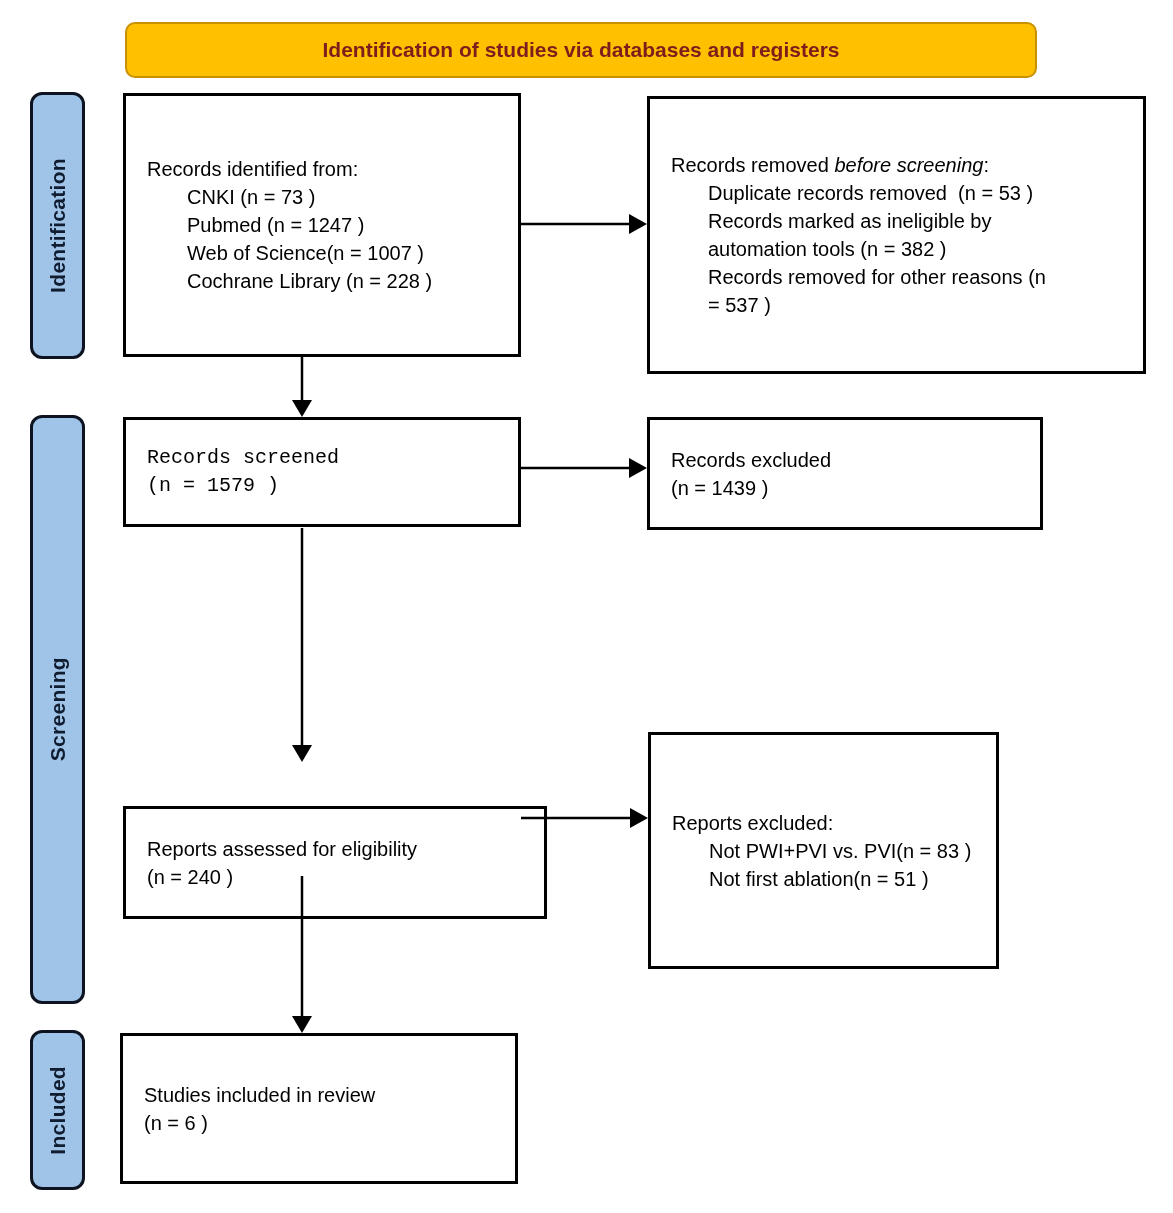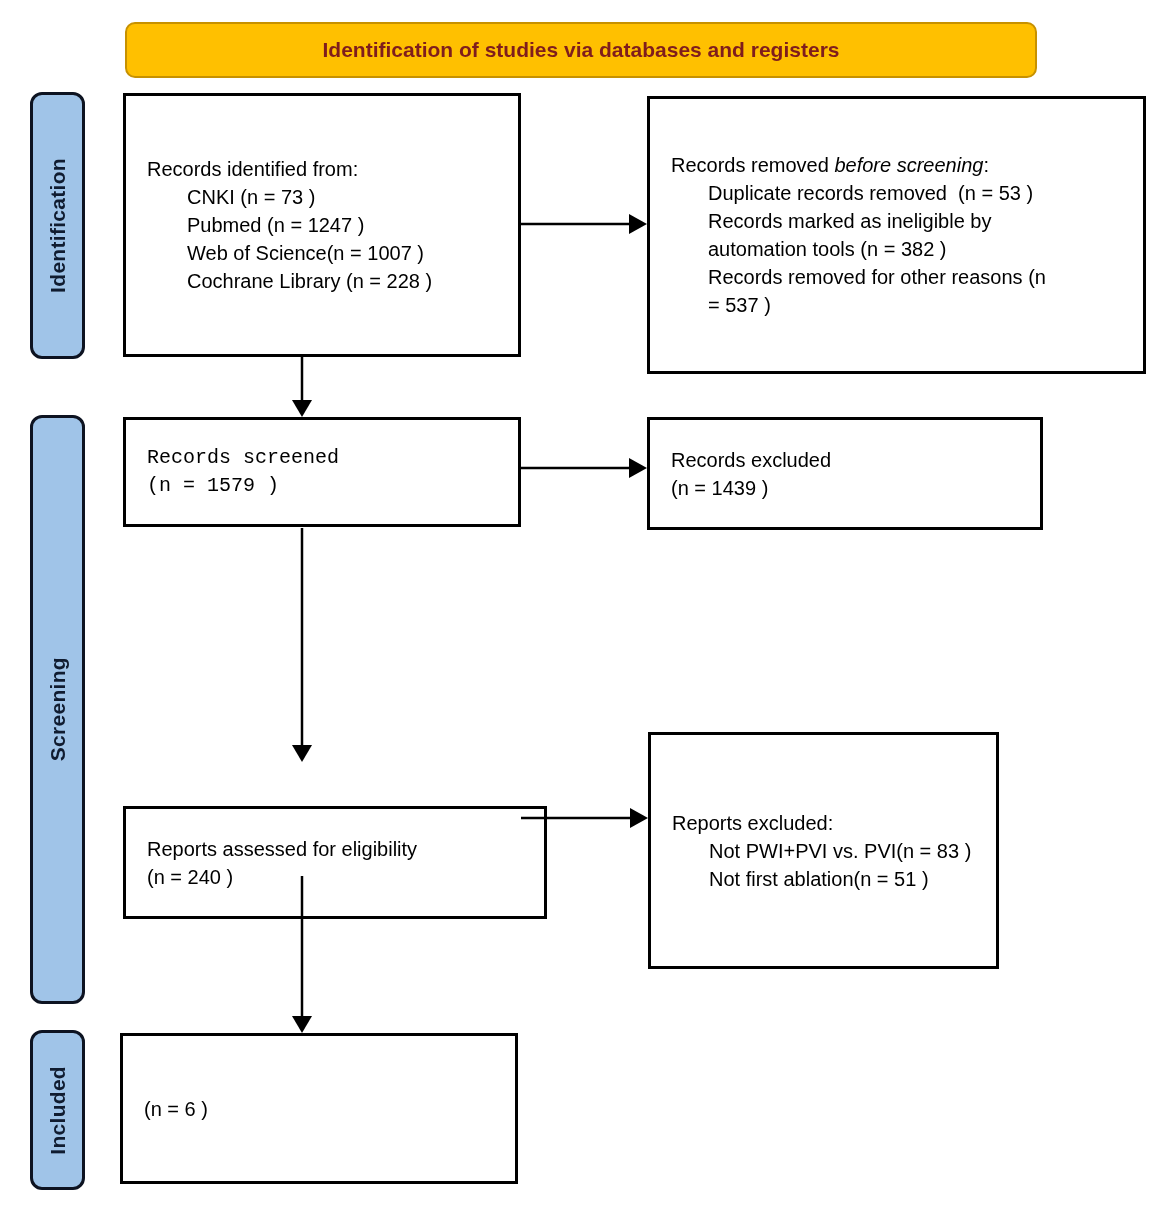--- a/index.html
+++ b/index.html
@@ -110,20 +110,21 @@
     <div class="bline">(n = 240 )</div>
   </div>
 
   <div class="flowbox box-reports-excluded">
     <div class="bline">Reports excluded:</div>
     <div class="bline indent-narrow">Not PWI+PVI vs. PVI(n = 83 )</div>
     <div class="bline indent-narrow">Not first ablation(n = 51 )</div>
   </div>
 
   <div class="flowbox box-studies-included">
+    <div class="bline">Studies included in review</div>
     <div class="bline">(n = 6 )</div>
   </div>
 
   <svg class="arrows" viewBox="0 0 1173 1213" xmlns="http://www.w3.org/2000/svg">
     <g>
       <line x1="521" y1="224" x2="629" y2="224"></line>
       <polygon points="629,214 629,234 647,224"></polygon>
     </g>
     <g>
       <line x1="302" y1="357" x2="302" y2="401"></line>

